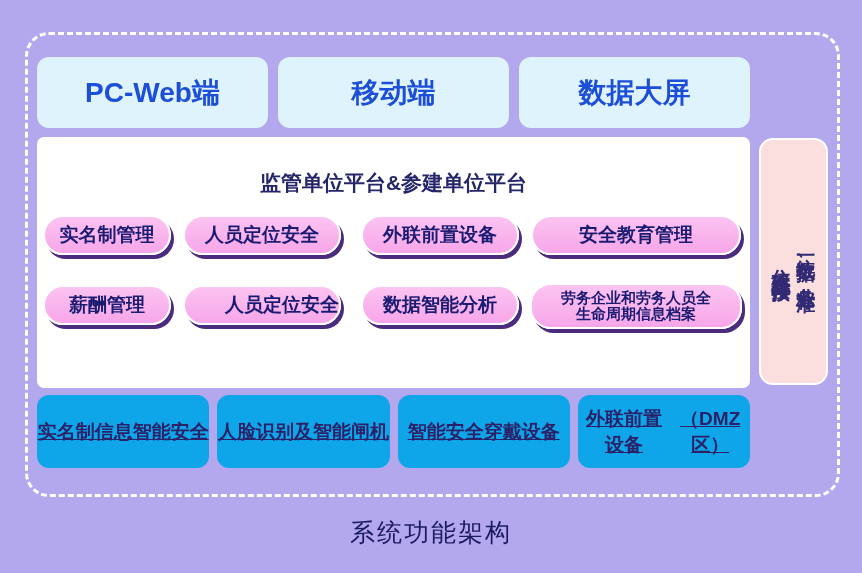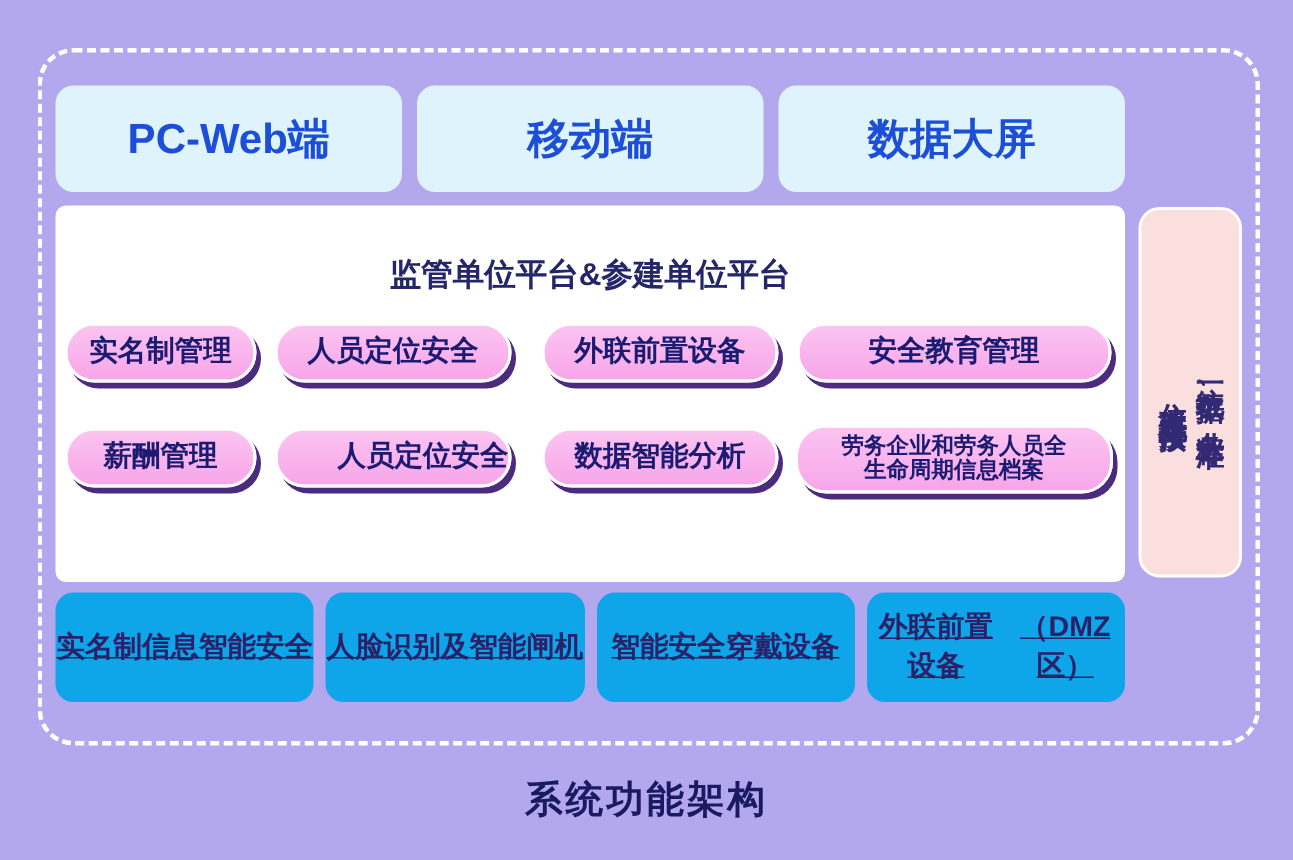--- a/index.html
+++ b/index.html
@@ -78,21 +78,21 @@
   .device{
     flex:1;background:#0ea5e9;border-radius:12px;
     display:flex;flex-direction:row;align-items:center;justify-content:center;
     font-size:19px;font-weight:bold;color:#2a2168;
     text-align:center;line-height:1.35;text-decoration:underline;
   }
 
   
   .caption{
     position:absolute;left:0;top:516px;width:862px;
-    text-align:center;font-size:25px;font-weight:bold;color:#1a1a60;
+    text-align:center;font-size:25px;font-weight:normal;color:#1a1a60;
     letter-spacing:2px;
   }
 </style>
 </head>
 <body>
 
 <div class="canvas">
 
   <div class="frame"></div>
 

